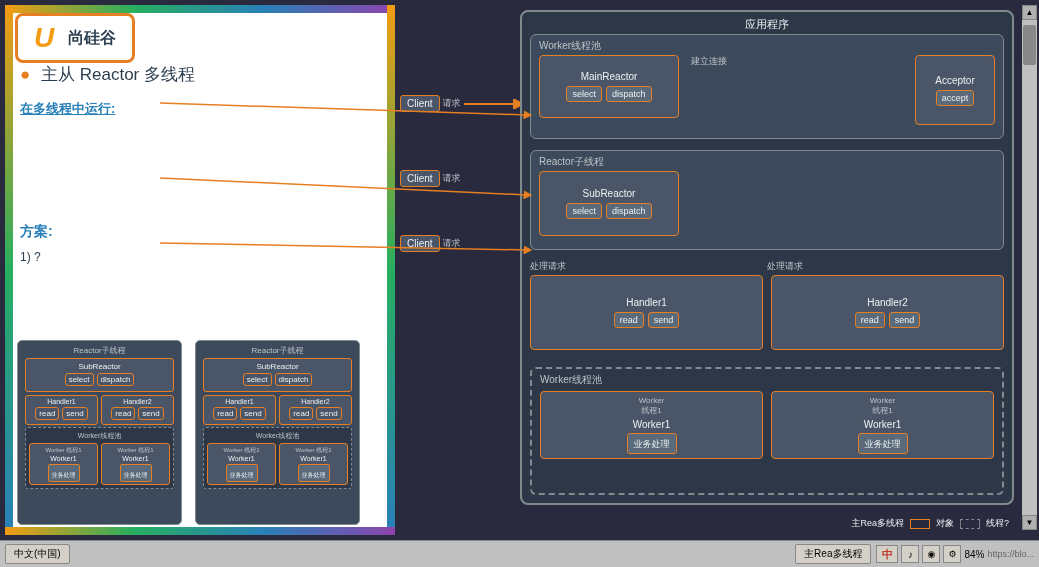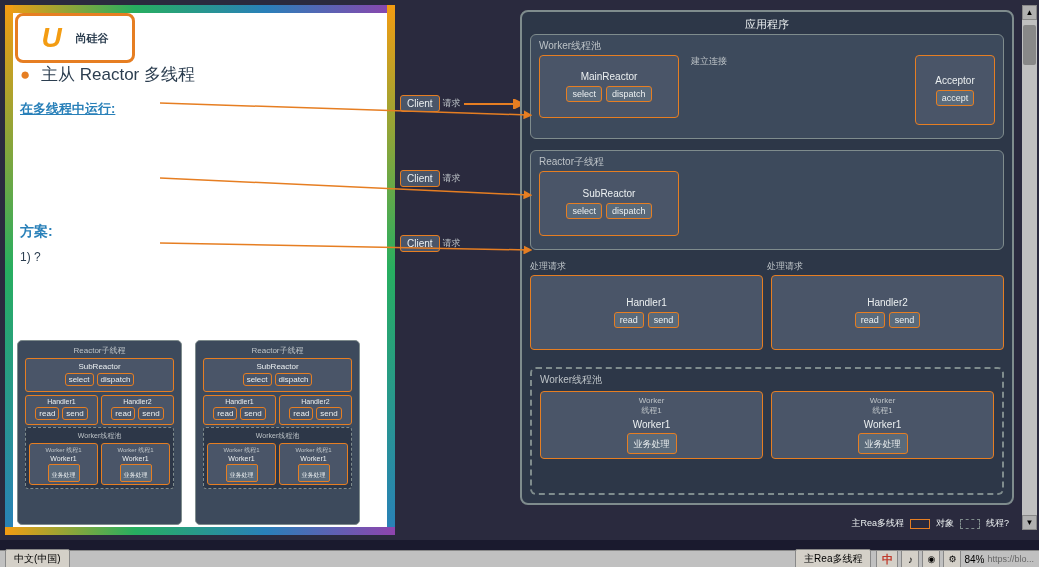--- a/index.html
+++ b/index.html
@@ -38,21 +38,21 @@
     }
 
     .logo-u {
       font-size: 28px;
       font-weight: bold;
       color: #f39c12;
       font-style: italic;
     }
 
     .logo-text {
-      font-size: 11px;
+      font-size: 16px;
       font-weight: bold;
       color: #2c3e50;
       margin-left: 14px;
     }
 
     
     .deco-top {
       position: absolute;
       top: 0;
       left: 0;
@@ -117,21 +117,21 @@
     .mini-row {
       display: flex;
       gap: 3px;
       justify-content: center;
       margin: 2px 0;
     }
 
     
     .taskbar {
       width: 1039px;
-      height: 17px;
+      height: 27px;
       background: #c0c0c0;
       position: absolute;
       bottom: 0;
       left: 0;
       display: flex;
       align-items: center;
       padding: 0 5px;
       gap: 5px;
       border-top: 1px solid #888;
     }

